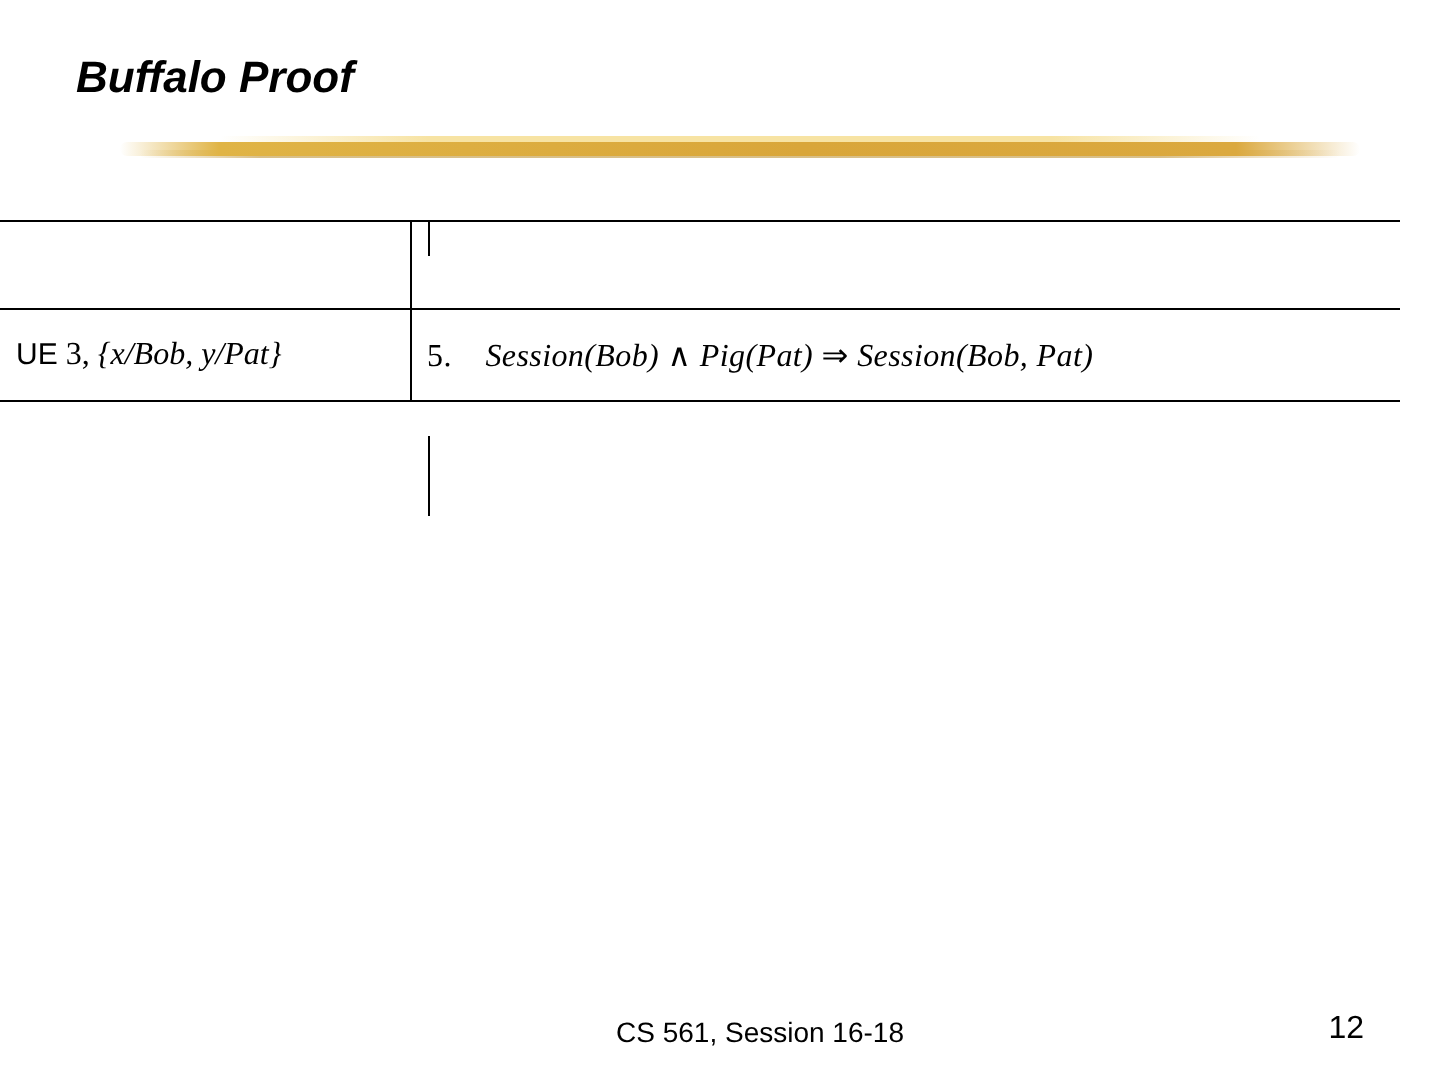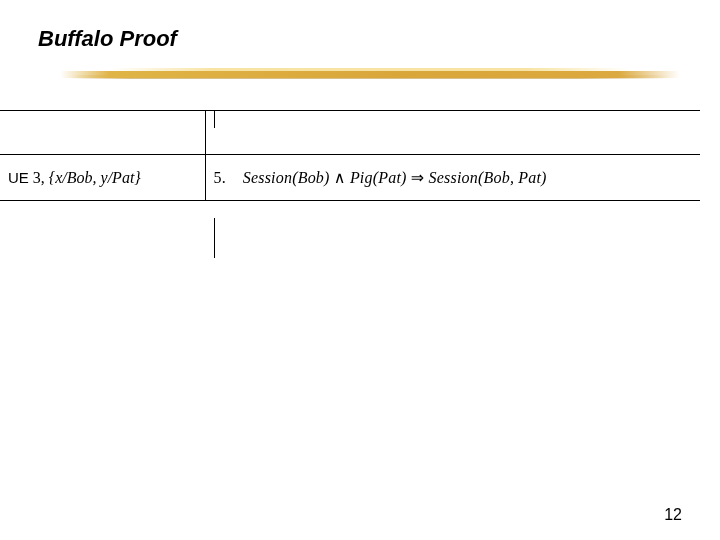--- a/index.html
+++ b/index.html
@@ -67,15 +67,18 @@
             <span class="ital">Session</span><span class="ital">(Bob)</span><span> ∧ </span><span class="ital">Pig</span><span class="ital">(Pat)</span><span> ⇒ </span><span class="ital">Session</span><span class="ital">(Bob, Pat)</span>
           </span>
         </td>
       </tr>
     </tbody>
       </table>
   </div>
 
   <div class="vline-bot"></div>
 
+  <div class="footer-center">
+    <span>CS 561,  Session 16-18</span>
+  </div>
   <div class="page-num">12</div>
 
 </div>
 
 </body></html>

